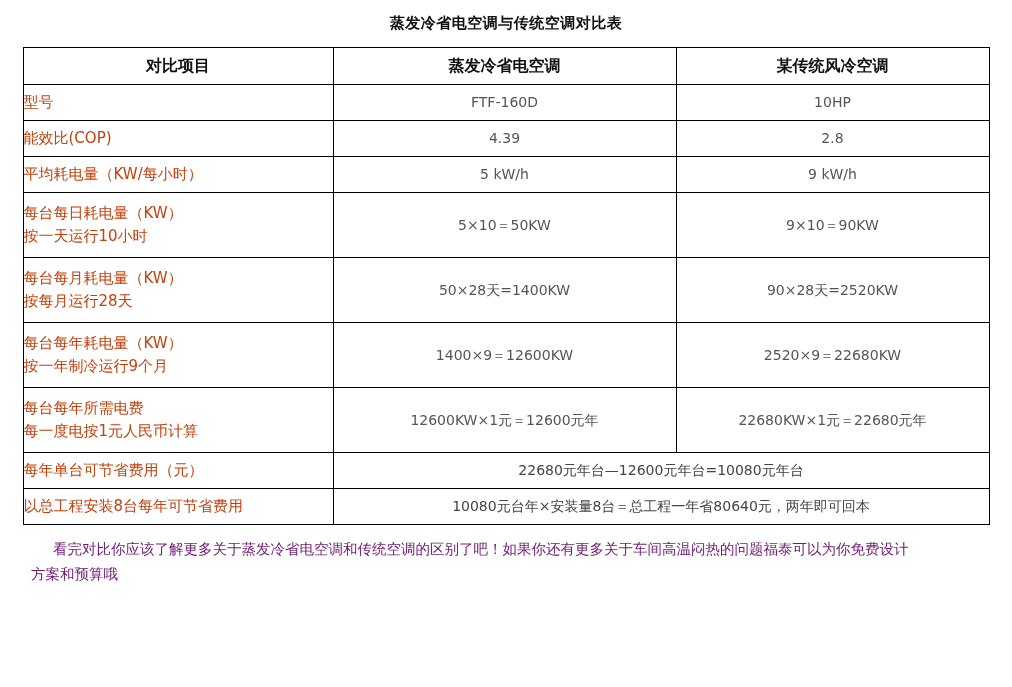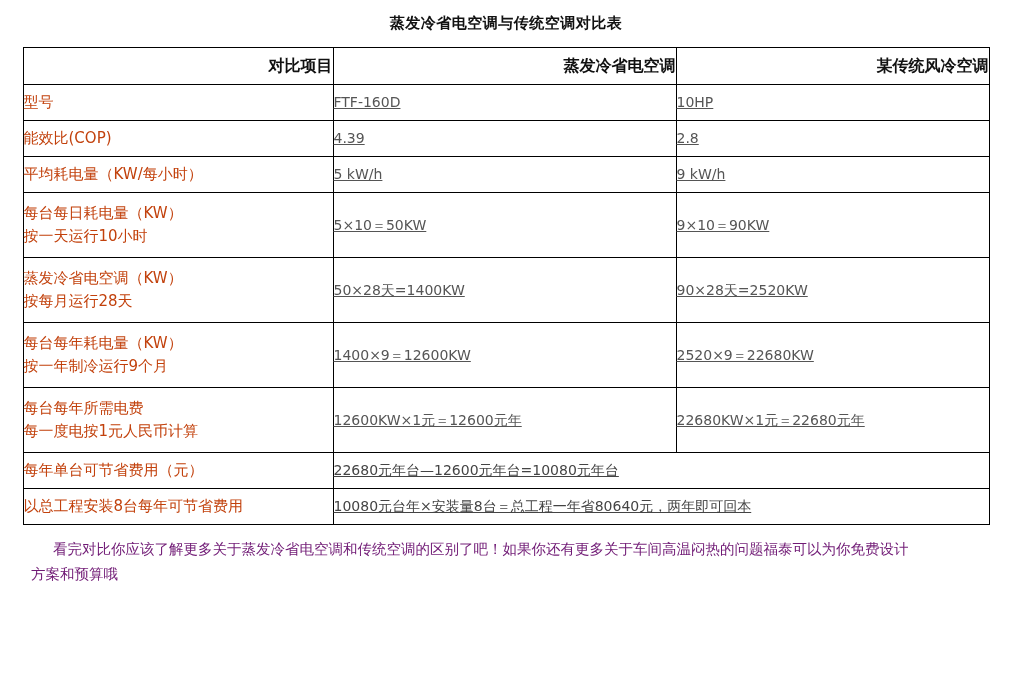--- a/index.html
+++ b/index.html
@@ -38,21 +38,21 @@
   table.compare td, table.compare th {
     border: 1px solid #000000;
     padding: 0;
     vertical-align: middle;
   }
   .col-item { width: 310px; }
   .col-a { width: 343px; }
   .col-b { width: 313px; }
 
   .hdr-cell {
-    text-align: right;
+    text-align: center;
     font-size: 16px;
     font-weight: bold;
     color: #111111;
     height: 36px;
     line-height: 36px;
   }
   .item-cell {
     font-size: 15px;
     color: #c2410c;
     padding: 0 0 0 8px;
@@ -63,26 +63,25 @@
   }
   .item-cell.two-line {
     height: 56px;
     line-height: 1.55;
     padding-top: 4px;
     padding-bottom: 4px;
     white-space: normal;
   }
   .item-cell .ln { display: block; }
   .val-cell {
-    text-align: left;
+    text-align: center;
     font-size: 14px;
     color: #555555;
     height: 35px;
     line-height: 35px;
-    text-decoration: underline;
   }
   .val-cell.tall {
     height: 56px;
     line-height: 56px;
   }
   .val-cell.wide {
     font-size: 14px;
     color: #444444;
   }
   .footnote {
@@ -141,21 +140,21 @@
         <td class="item-cell two-line">
           <span class="ln">每台每日耗电量（KW）</span>
           <span class="ln">按一天运行10小时</span>
         </td>
         <td class="val-cell tall">5×10＝50KW</td>
         <td class="val-cell tall">9×10＝90KW</td>
       </tr>
 
       <tr>
         <td class="item-cell two-line">
-          <span class="ln">蒸发冷省电空调（KW）</span>
+          <span class="ln">每台每月耗电量（KW）</span>
           <span class="ln">按每月运行28天</span>
         </td>
         <td class="val-cell tall">50×28天=1400KW</td>
         <td class="val-cell tall">90×28天=2520KW</td>
       </tr>
 
       <tr>
         <td class="item-cell two-line">
           <span class="ln">每台每年耗电量（KW）</span>
           <span class="ln">按一年制冷运行9个月</span>

